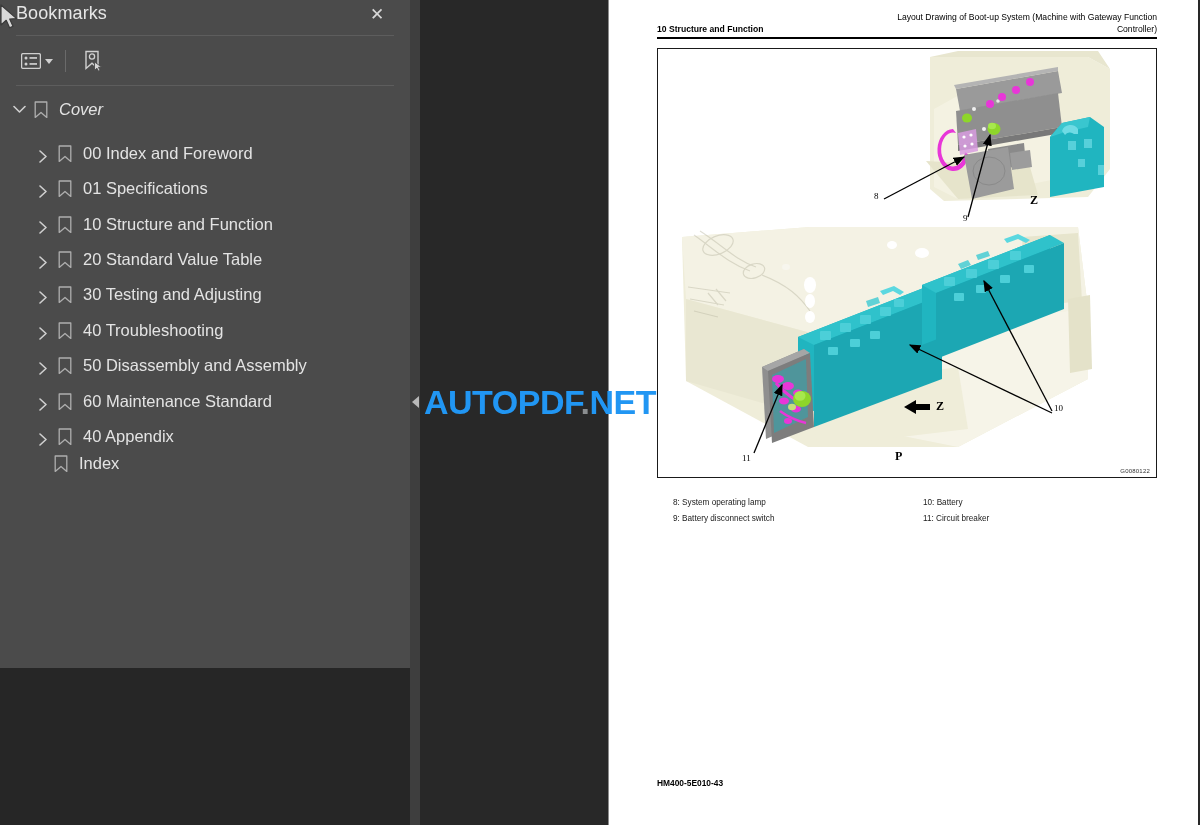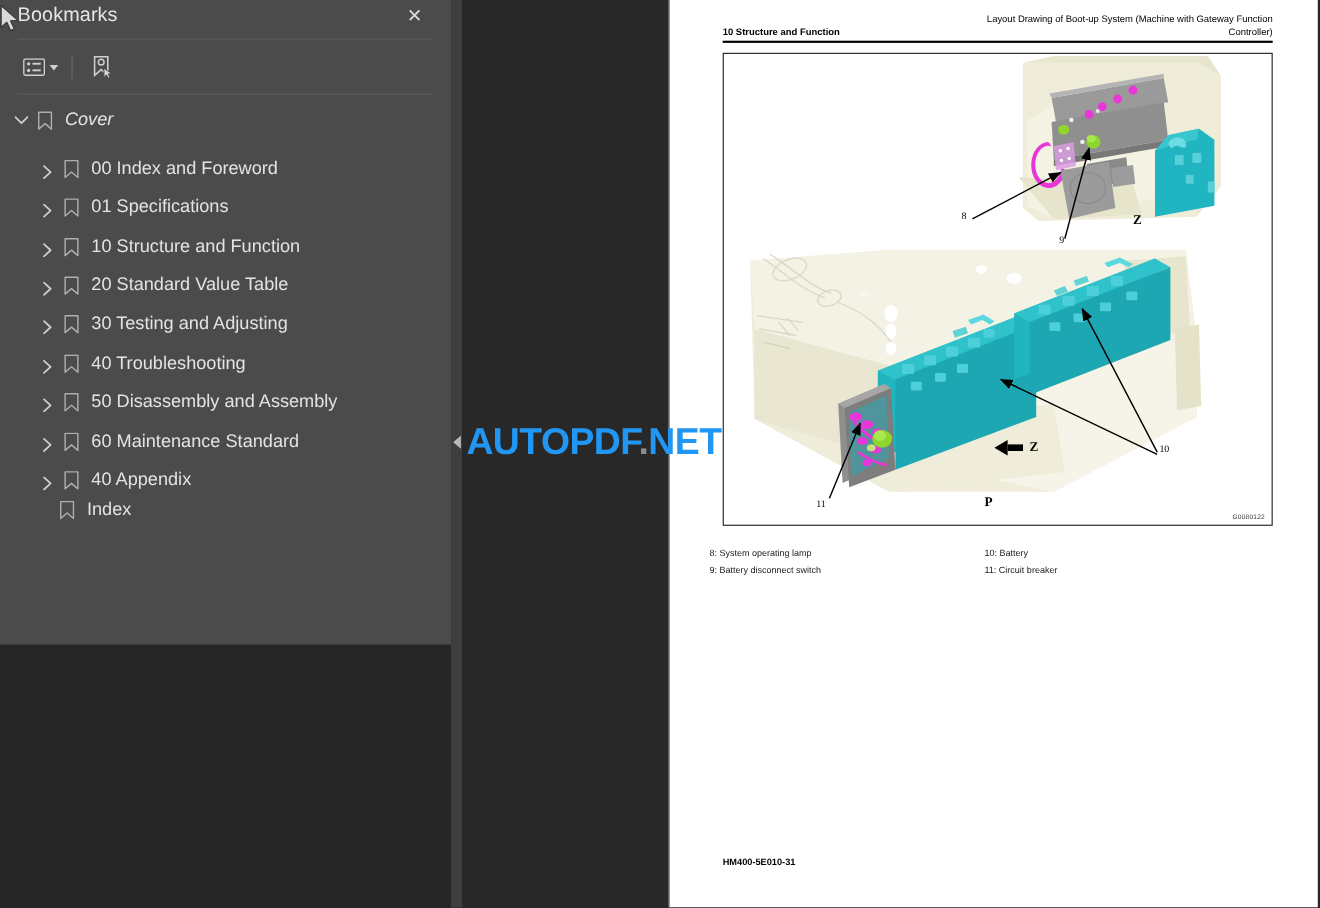--- a/index.html
+++ b/index.html
@@ -13,21 +13,21 @@
     overflow: hidden;
     font-family: "Liberation Sans", sans-serif;
     position: relative;
   }
 
   
   #bookmarks-panel {
     position: absolute;
     left: 0; top: 0;
     width: 410px;
-    height: 586px;
+    height: 668px;
     background: #4b4b4b;
     box-sizing: border-box;
   }
   #bookmarks-header {
     position: relative;
     height: 35px;
   }
   #bookmarks-title {
     position: absolute;
     left: 16px; top: 3px;
@@ -220,21 +220,21 @@
     position: absolute;
     font-size: 12px;
     font-weight: bold;
     color: #000;
     font-family: "Liberation Serif", serif;
   }
 
   
   #figure-legend {
     position: absolute;
-    left: 36px; top: 495px;
+    left: 64px; top: 495px;
     width: 500px;
     display: flex;
   }
   .legend-col { width: 50%; }
   .legend-item {
     font-size: 8.2px;
     color: #1a1a1a;
     line-height: 15.5px;
     white-space: nowrap;
   }
@@ -638,21 +638,21 @@
         <div class="legend-item">9: Battery disconnect switch</div>
       </div>
       <div class="legend-col">
         <div class="legend-item">10: Battery</div>
         <div class="legend-item">11: Circuit breaker</div>
       </div>
     </div>
 
     <div id="doc-footer">
       <span>HM400-5E0</span>
-      <span>10-31</span>
+      <span>10-43</span>
     </div>
 
   </div>
 </div>
 
 <div id="watermark">
   <span class="wm-blue">AUTOPDF</span><span class="wm-grey">.</span><span class="wm-blue">NET</span>
 </div>
 
 <svg id="mouse-cursor" width="22" height="30" viewBox="0 0 22 30">

